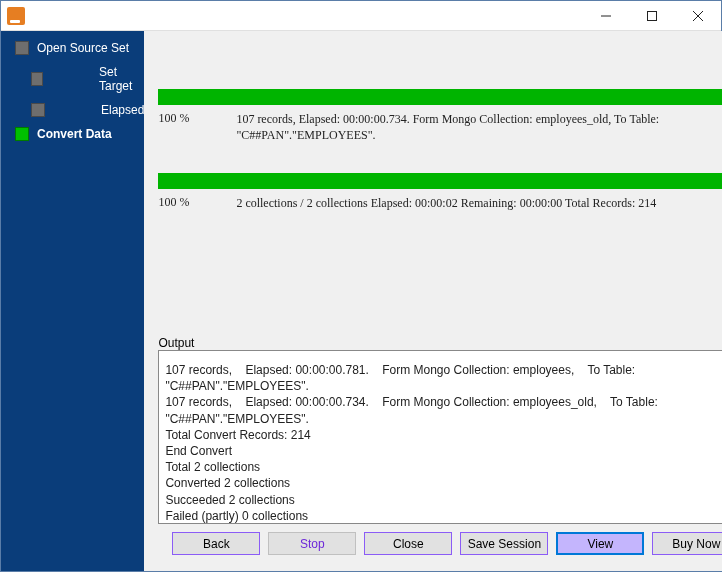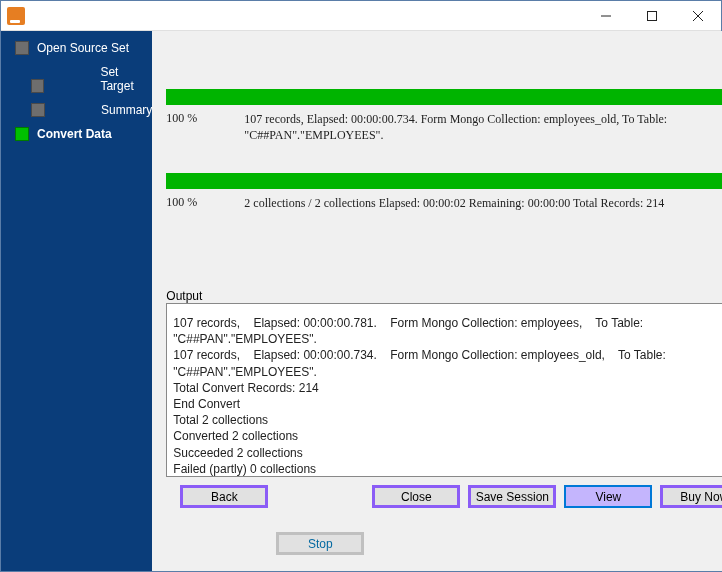--- a/index.html
+++ b/index.html
@@ -6,39 +6,39 @@
   body { font-family: "Segoe UI", Tahoma, sans-serif; font-size: 12px; background: #fff; }
   .window { width: 722px; height: 572px; border: 1px solid #5a7da8; position: relative; display: flex; flex-direction: column; }
   .titlebar { height: 30px; background: #fff; display: flex; align-items: center; border-bottom: 1px solid #e0e0e0; }
   .app-icon { width: 18px; height: 18px; margin-left: 6px; background: #e67e22; border-radius: 2px; position: relative; }
   .app-icon::after { content:""; position:absolute; bottom:2px; left:3px; width:10px; height:3px; background:#fff; border-radius:1px; }
   .titlebar-spacer { flex: 1; }
   .win-btn { width: 46px; height: 30px; display:flex; align-items:center; justify-content:center; color:#222; }
   .win-btn svg { width:10px; height:10px; }
   .body { flex:1; display:flex; min-height:0; }
   .sidebar { width:168px; background:#0a3d7a; color:#fff; padding-top:10px; position:relative; }
-  .step { display:flex; align-items:flex-end; margin-bottom:10px; cursor:default; }
+  .step { display:flex; align-items:center; margin-bottom:10px; cursor:default; }
   .step .sq { width:14px; height:14px; background:#6e6e6e; border:1px solid #4a4a4a; margin-right:8px; }
   .step.active .sq { background:#00c000; border-color:#007a00; }
   .step.root { margin-left:14px; }
   .step.child { margin-left:30px;gap:48px; }
   .step.active span { font-weight:bold; }
   .main { flex:1; background:#f0f0f0; padding:10px 14px 8px 14px; display:flex; flex-direction:column; min-height:0; }
   .progress-area { flex-shrink:0; }
   .progress-area .spacer { height:48px; }
   .pbar { height:16px; background:#00b400; width:100%; }
   .prow { display:flex; margin-top:6px; font-size:12px; color:#222;font-family:Liberation Serif, serif; }
   .prow .pct { width:78px; }
   .prow .txt { flex:1; line-height:1.35; }
   .gap { height:30px; }
   .output-label { margin-top:auto; padding-top:6px; font-size:12px; }
   .output-box { background:#fff; border:1px solid #888; height:174px; padding:11px 6px; font-size:12px; line-height:1.35; color:#222; overflow-y:scroll; white-space:pre-wrap; }
   .button-row { display:flex; gap:8px; padding:8px 14px; justify-content:flex-start; }
-  .btn { width:88px; height:23px; background:#e1e1e1; border:3px solid #8b5cf6; font-size:12px; font-family:inherit; }
-  .btn:disabled { color:#0369a1; background:#e1e1e1; border-color:#c0c0c0;margin-top:47px; }
+  .btn { width:88px; height:23px; background:#e1e1e1; border:1px solid #8b5cf6; font-size:12px; font-family:inherit; }
+  .btn:disabled { color:#6d28d9; background:#e1e1e1; border-color:#c0c0c0; }
   .btn.primary { border:2px solid #0078d7; background:#c4b5fd; }
   .btn.bold { font-weight:normal; }
   .btn-area { background:#f0f0f0; border-top:0; }
   ::-webkit-scrollbar { width:17px; }
   ::-webkit-scrollbar-track { background:#f0f0f0; }
   ::-webkit-scrollbar-thumb { background:#c2c2c2; border:1px solid #a0a0a0; }
   ::-webkit-scrollbar-button { background:#f0f0f0; height:17px; border:1px solid #c0c0c0; }
 </style>
 </head>
 <body>
@@ -70,21 +70,21 @@
       <div class="step root">
         <div class="sq"></div>
         <span>Open Source Set</span>
       </div>
       <div class="step child">
         <div class="sq"></div>
         <span>Set Target</span>
       </div>
       <div class="step child">
         <div class="sq"></div>
-        <span>Summary</span>
+        <span>Elapsed</span>
       </div>
       <div class="step root active">
         <div class="sq"></div>
         <span>Convert Data</span>
       </div>
     </div>
 
     <div class="main">
       <div class="progress-area">
         <div class="spacer"></div>

